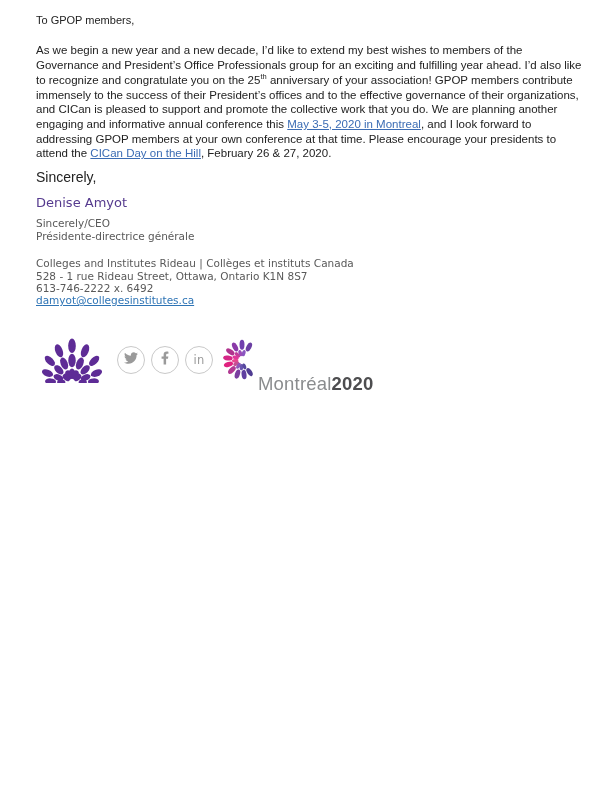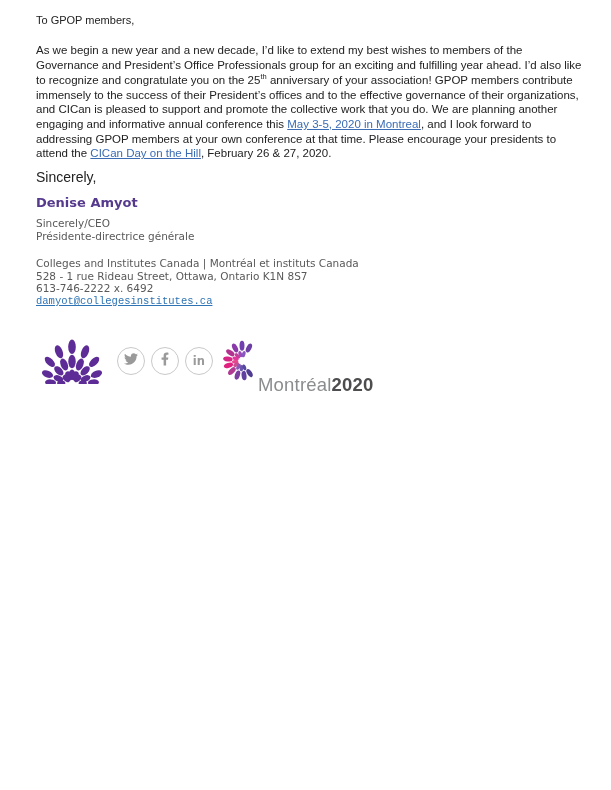--- a/index.html
+++ b/index.html
@@ -35,38 +35,37 @@
     line-height: 0;
   }
   .closing {
     font-size: 14px;
     line-height: 14.4px;
     margin-bottom: 11px;
   }
 
   .sig-name {
     font-family: "DejaVu Sans", sans-serif;
-    font-weight: bold;
+    font-weight: normal;
     font-size: 13px;
     line-height: 16px;
     color: var(--signature-name-purple, #553a8e);
     margin-bottom: 6px;
   }
   .sig-lines {
     font-family: "DejaVu Sans", sans-serif;
     font-size: 10.5px;
     color: var(--signature-gray, #595959);
   }
   .sig-title { line-height: 13px; margin-bottom: 14px; }
   .sig-org { line-height: 12.2px; }
   .sig-org .email a {
     color: var(--email-blue, #2e74b5);
     text-decoration: underline;
     cursor: pointer;
-    font-family: Liberation Mono, monospace;
   }
 
   .logo-row {
     margin-top: 19px;
     display: flex;
     align-items: center;
   }
   .cican-logo-svg { display: block; }
   .social-circle {
     width: 28px;
@@ -76,21 +75,21 @@
     background: #ffffff;
     display: flex;
     align-items: center;
     justify-content: center;
     margin-left: 6px;
     cursor: pointer;
   }
   .social-circle.first { margin-left: 9px; }
   .linkedin-glyph {
     font-family: "DejaVu Sans", sans-serif;
-    font-weight: bold;
+    font-weight: normal;
     font-size: 11.5px;
     color: var(--social-icon-gray, #9a9a9a);
     letter-spacing: 0.3px;
   }
   .montreal-logo {
     display: flex;
     align-items: center;
     margin-left: 10px;
   }
   .montreal-text {
@@ -118,21 +117,21 @@
   <p class="closing">Sincerely,</p>
 
   <p class="sig-name">Denise Amyot</p>
 
   <div class="sig-lines sig-title">
     <div>Sincerely/CEO</div>
     <div>Présidente-directrice générale</div>
   </div>
 
   <div class="sig-lines sig-org">
-    <div>Colleges and Institutes Canada | Montréal et instituts Canada</div>
+    <div>Colleges and Institutes Rideau | Collèges et instituts Canada</div>
     <div>528 - 1 rue Rideau Street, Ottawa, Ontario K1N 8S7</div>
     <div>613-746-2222 x. 6492</div>
     <div class="email"><a href="#">damyot@collegesinstitutes.ca</a></div>
   </div>
 
   <div class="logo-row">
 
     <span>
       <svg class="cican-logo-svg" width="72" height="45" viewBox="0 0 72 46">
         <g fill="var(--cican-purple, #5e2c96)">

